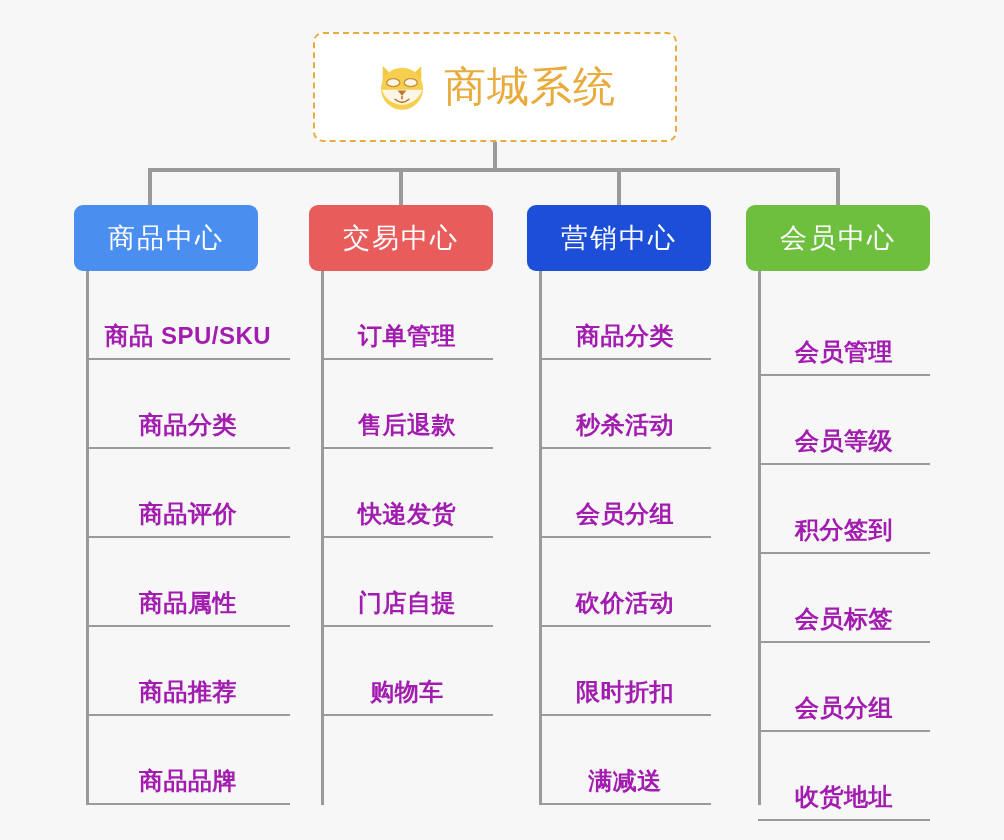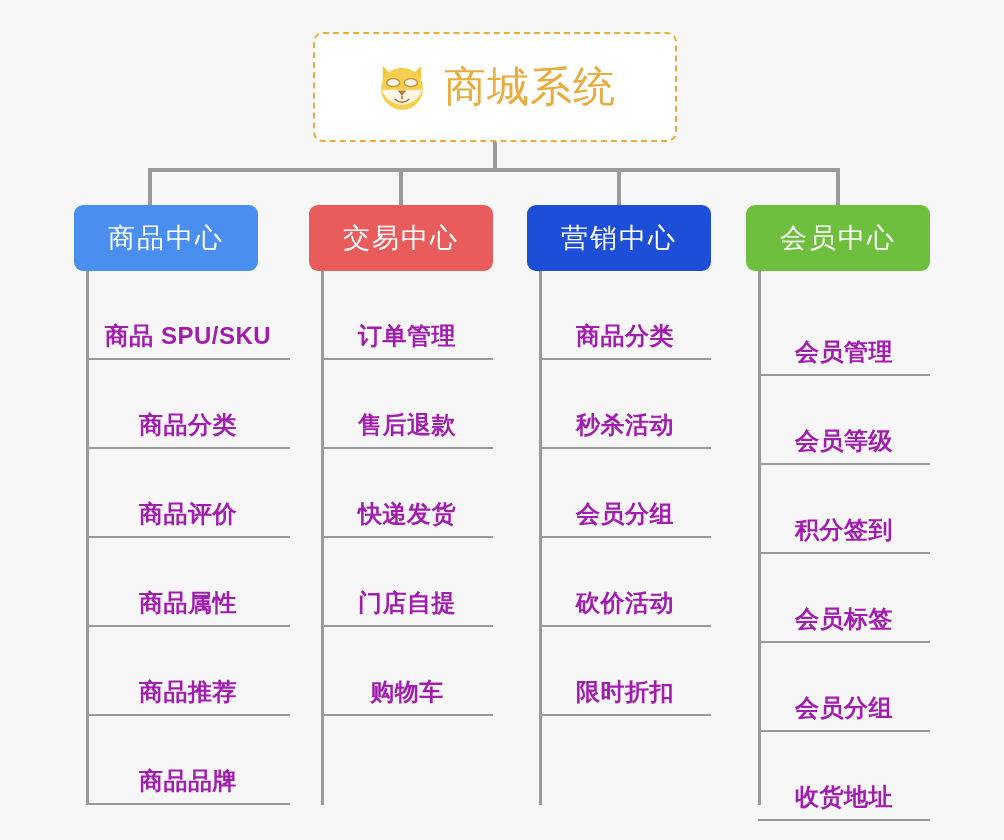--- a/index.html
+++ b/index.html
@@ -212,20 +212,23 @@
         </div>
       <div class="item">
           <span class="item-label">会员分组</span>
         </div>
       <div class="item">
           <span class="item-label">砍价活动</span>
         </div>
       <div class="item">
           <span class="item-label">限时折扣</span>
         </div>
+      <div class="item">
+          <span class="item-label">满减送</span>
+        </div>
     </div>
   </div>
 
   <div class="column" style="left:746px; width:184px;">
     <div class="cat-box" style="background:#6fbf3f;">会员中心</div>
     <div class="rail" style="left:12px; top:66px; height:534px;"></div>
     <div class="items" style="width:172px;margin-top:16px;">
       <div class="item">
           <span class="item-label">会员管理</span>
         </div>

